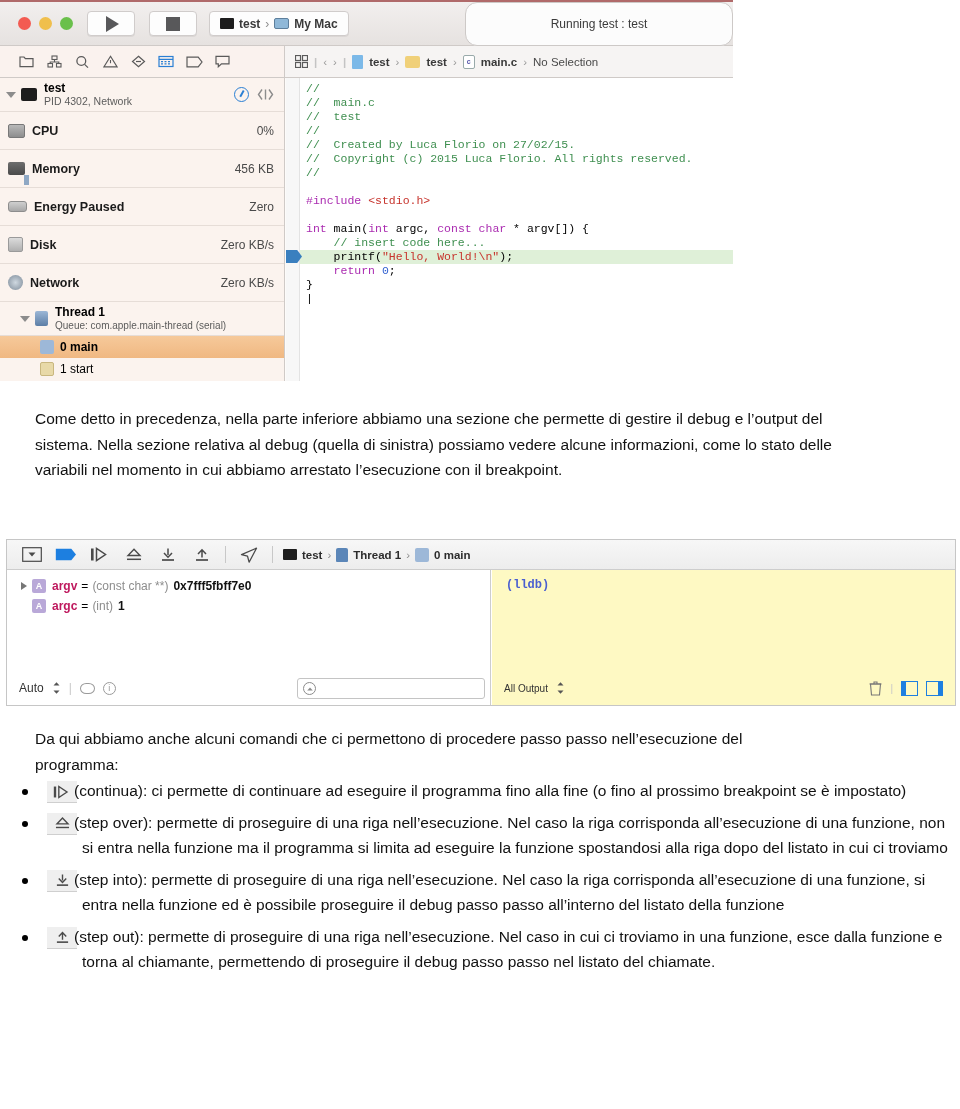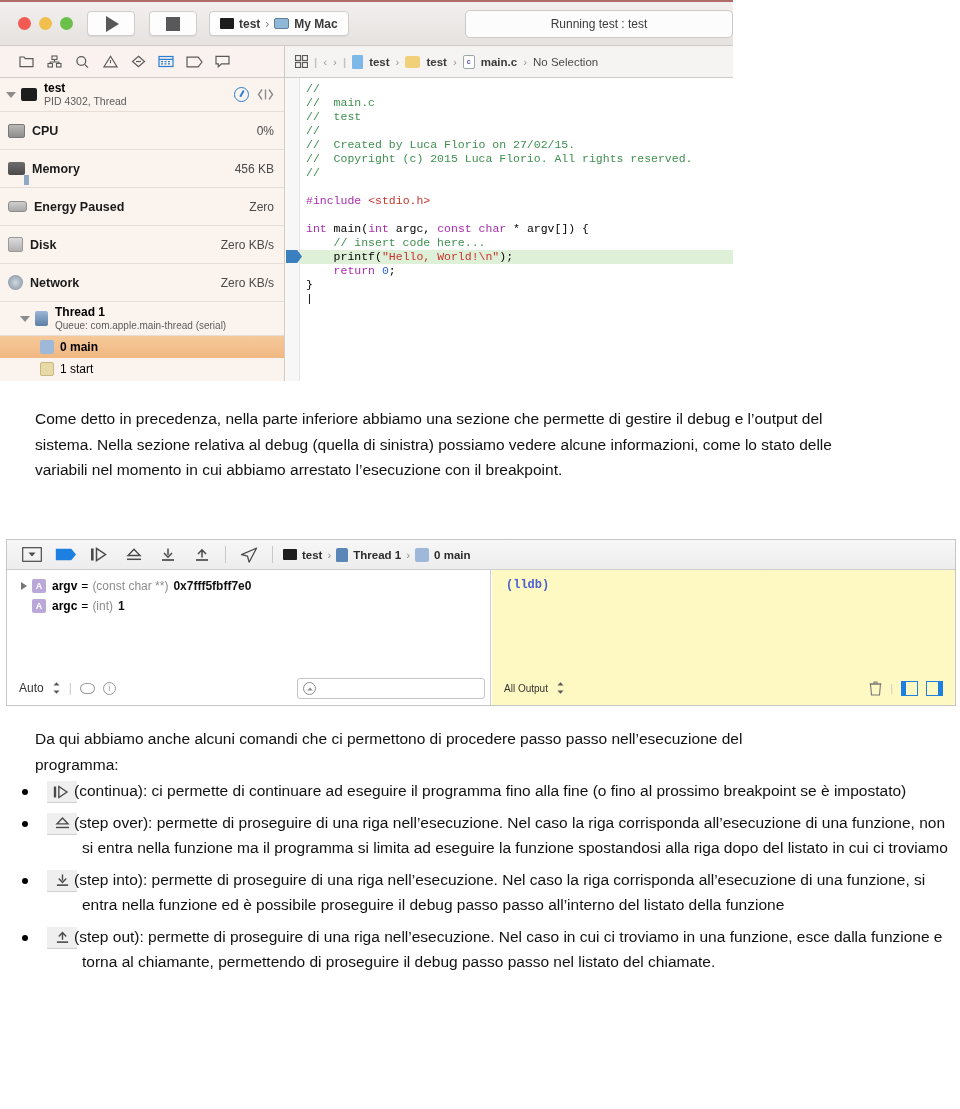--- a/index.html
+++ b/index.html
@@ -39,22 +39,22 @@
   .scheme-pill {
     margin-left:12px; height:25px; border-radius:4px; background:#fdfdfd;
     border:1px solid #d0cccb; display:flex; align-items:center; gap:5px;
     padding:0 10px; font-size:12px; color:#3a3a3a; font-weight:bold;
     box-shadow:0 1px 0 rgba(0,0,0,.06);
   }
   .mini-term { width:14px;height:11px;background:#1d1d1d;border-radius:1px; display:inline-block;}
   .mini-mac { width:15px;height:11px;background:#8fb8d8;border:1px solid #5d7f9c;border-radius:2px; display:inline-block;}
   .chev-sep { color:#8d8d8d; font-weight:normal; }
   .status-pill {
-    margin-left:auto; margin-right:0; height:28px; width:268px;
-    background:#fcfcfc; border:1px solid #cdc9c7; border-radius:5px;
+    margin-left:auto; margin-right:0; height:44px; width:268px;
+    background:#fcfcfc; border:1px solid #cdc9c7; border-radius:12px;
     display:flex; align-items:center; justify-content:center;
     font-size:12px; color:#3b3b3b;
   }
   .s1-toolbar2 {
     position:absolute; left:0; top:46px; width:100%; height:32px;
     display:flex; border-bottom:1px solid #cfcac7;
   }
   .nav-icons {
     width:285px; background:#faf2ee; display:flex; align-items:center;
     gap:0; padding-left:12px; border-right:1px solid #cfcac7;
@@ -135,21 +135,21 @@
   .vsep{width:1px;height:17px;background:#c8c8c8;margin:0 6px;}
   .s2-crumbs{display:flex;align-items:center;gap:5px;font-size:11.5px;font-weight:bold;color:#2c2c2c;margin-left:4px;}
   .thread-ic{width:12px;height:14px;background:#5b86b8;border-radius:2px 2px 1px 1px;display:inline-block;}
   .stack-ic{width:14px;height:14px;background:#9db8d8;border-radius:2px;display:inline-block;}
   .s2-left{position:absolute;left:0;top:30px;width:484px;bottom:0;background:#fff;border-right:1px solid #cdcdcd;}
   .s2-right{position:absolute;left:485px;top:30px;right:0;bottom:0;background:#fef9c3;}
   .var-row{display:flex;align-items:center;height:20px;font-size:12px;padding-left:14px;}
   .var-tri{width:0;height:0;border-left:6px solid #767676;border-top:4px solid transparent;border-bottom:4px solid transparent;margin-right:5px;}
   .var-tri.blank{border:0;width:6px;margin-right:5px;}
   .badge-A{width:14px;height:14px;background:#b9a8d8;color:#fff;font-size:9px;display:inline-flex;align-items:center;justify-content:center;border-radius:2px;margin-right:6px;font-weight:bold;}
-  .vname{font-weight:bold;color:#000000;}
+  .vname{font-weight:bold;color:#be185d;}
   .vtype{color:#8d8d8d;}
   .vval{font-weight:bold;color:#111;}
   .lldb{position:absolute;left:14px;top:8px;font-family:"Liberation Mono",monospace;font-size:12px;color:#4a5fd0;font-weight:bold;}
   .s2-foot-l{position:absolute;left:0;bottom:0;width:484px;height:34px;display:flex;align-items:center;padding-left:12px;gap:8px;font-size:12px;color:#333;}
   .s2-foot-r{position:absolute;left:485px;bottom:0;right:0;height:34px;display:flex;align-items:center;padding-left:12px;gap:8px;font-size:10px;color:#333;}
   .console-input{
     position:absolute;left:290px;bottom:6px;width:188px;height:21px;
     background:#fff;border:1px solid #c4c4c4;border-radius:3px;display:flex;align-items:center;padding-left:5px;
   }
   .cin-ic{width:13px;height:13px;border:1.3px solid #8c8c8c;border-radius:50%;display:inline-flex;align-items:center;justify-content:center;}
@@ -282,21 +282,21 @@
       <span class="muted">No Selection</span>
     </div>
   </div>
 
   <div class="s1-left">
     <div class="proc-head">
       <span class="disc open"></span>
       <span class="sq-ic" style="background:#1d1d1d"></span>
       <span class="proc-txt">
         <span class="t1" style="display:block">test</span>
-        <span class="t2" style="display:block">PID 4302, Thread</span>
+        <span class="t2" style="display:block">PID 4302, Network</span>
       </span>
       <span class="proc-actions">
         <span class="circ-ic"></span>
         <span>
           <svg width="17" height="13" viewBox="0 0 17 13">
               <path d="M5 1.5L1.5 6.5 5 11.5" fill="none" stroke="#8c8c8c" stroke-width="1.4"></path>
               <path d="M12 1.5l3.5 5-3.5 5" fill="none" stroke="#8c8c8c" stroke-width="1.4"></path>
               <path d="M8.5 1.5v10" stroke="#8c8c8c" stroke-width="1.4"></path>
             </svg>
         </span>

